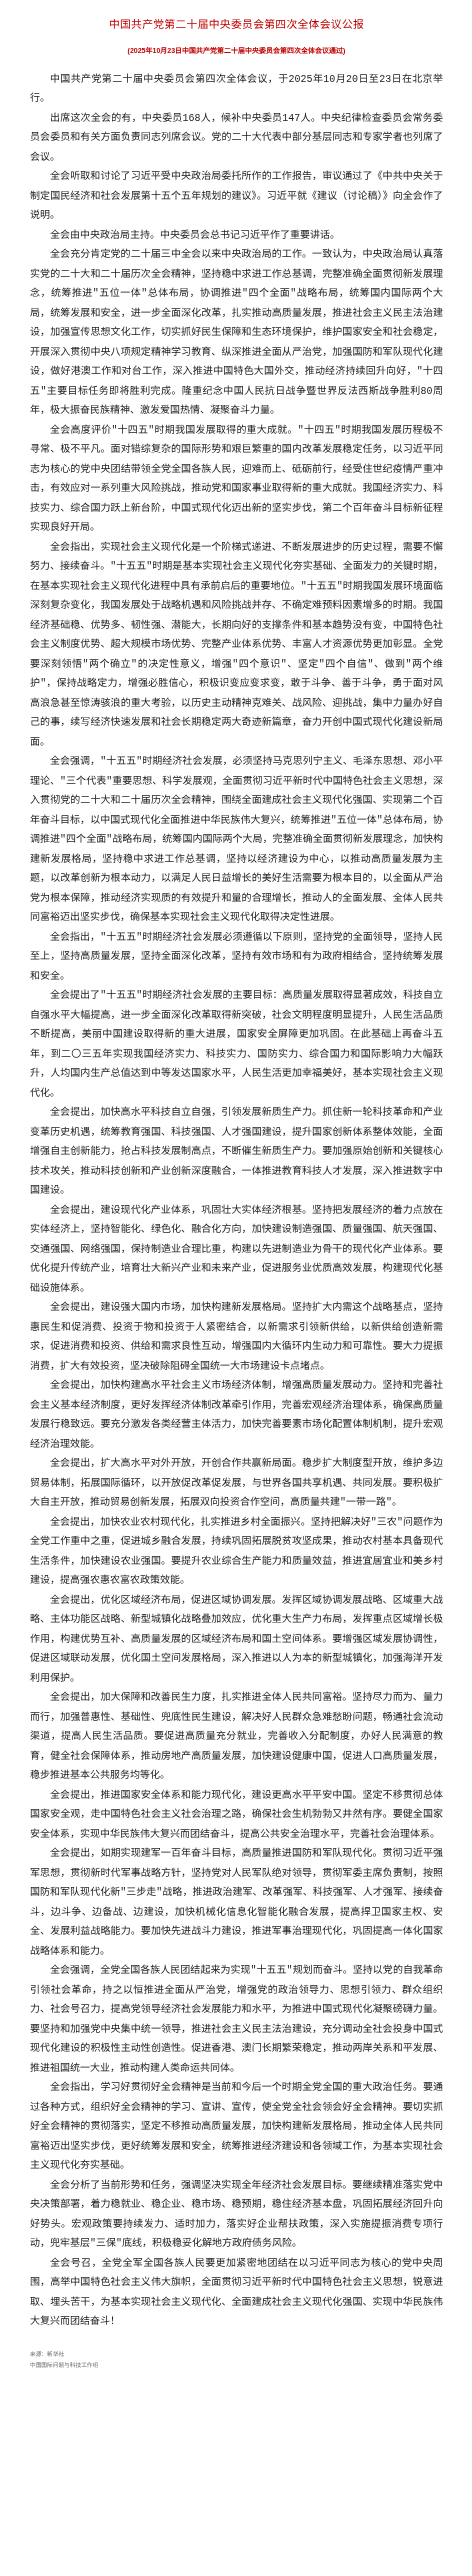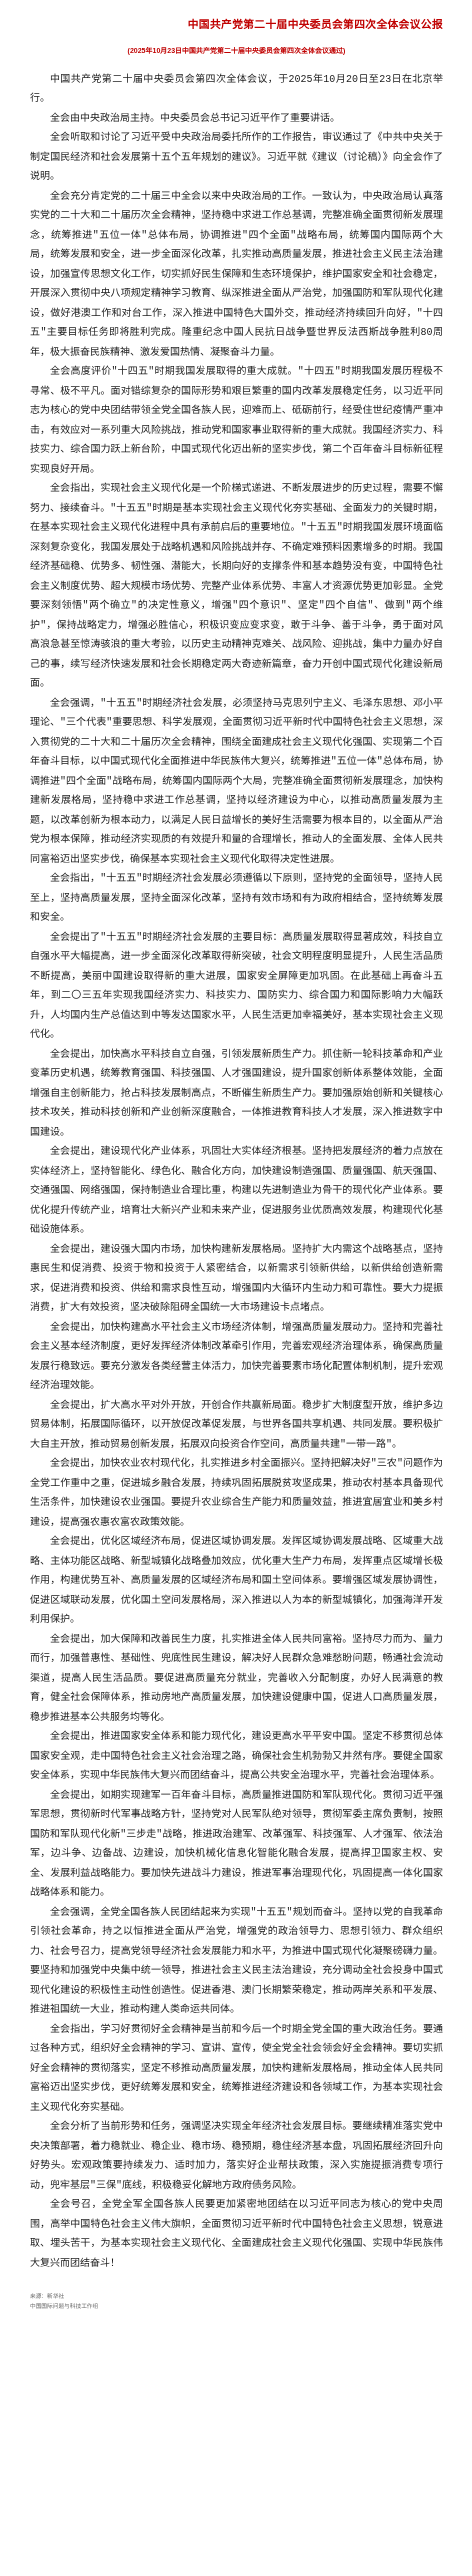--- a/index.html
+++ b/index.html
@@ -9,24 +9,24 @@
     font-family:"Liberation Serif","DejaVu Serif",serif;
     color:#1a1a1a;
   }
   .page{
     width:473px;
     box-sizing:border-box;
     padding:12.4px 30px 15.5px 30px;
     background:#ffffff;
   }
   .doc-title{
-    text-align:right;
+    text-align:center;
     color:#C00000;
     font-family:"Liberation Sans","DejaVu Sans",sans-serif;
-    font-weight:bold;
+    font-weight:normal;
     font-size:10.8px;
     line-height:1.5;
     letter-spacing:0.3px;
     margin:4.1px 0 0 0;
   }
   .doc-subtitle{
     text-align:center;
     color:#C00000;
     font-family:"Liberation Sans","DejaVu Sans",sans-serif;
     font-weight:bold;
@@ -61,38 +61,39 @@
 <body>
 
 <div class="page">
 
   <h1 class="doc-title" style="color: rgb(192, 0, 0);">中国共产党第二十届中央委员会第四次全体会议公报</h1>
 
   <div class="doc-subtitle" style="color: rgb(192, 0, 0);">(2025年10月23日中国共产党第二十届中央委员会第四次全体会议通过)</div>
 
   <div class="body-text">
       <p>中国共产党第二十届中央委员会第四次全体会议，于2025年10月20日至23日在北京举行。</p>
+      <p>出席这次全会的有，中央委员168人，候补中央委员147人。中央纪律检查委员会常务委员会委员和有关方面负责同志列席会议。党的二十大代表中部分基层同志和专家学者也列席了会议。</p>
+      <p>全会听取和讨论了习近平受中央政治局委托所作的工作报告，审议通过了《中共中央关于制定国民经济和社会发展第十五个五年规划的建议》。习近平就《建议（讨论稿）》向全会作了说明。</p>
       <p>全会由中央政治局主持。中央委员会总书记习近平作了重要讲话。</p>
-      <p>全会听取和讨论了习近平受中央政治局委托所作的工作报告，审议通过了《中共中央关于制定国民经济和社会发展第十五个五年规划的建议》。习近平就《建议（讨论稿）》向全会作了说明。</p>
       <p>全会充分肯定党的二十届三中全会以来中央政治局的工作。一致认为，中央政治局认真落实党的二十大和二十届历次全会精神，坚持稳中求进工作总基调，完整准确全面贯彻新发展理念，统筹推进"五位一体"总体布局，协调推进"四个全面"战略布局，统筹国内国际两个大局，统筹发展和安全，进一步全面深化改革，扎实推动高质量发展，推进社会主义民主法治建设，加强宣传思想文化工作，切实抓好民生保障和生态环境保护，维护国家安全和社会稳定，开展深入贯彻中央八项规定精神学习教育、纵深推进全面从严治党，加强国防和军队现代化建设，做好港澳工作和对台工作，深入推进中国特色大国外交，推动经济持续回升向好，"十四五"主要目标任务即将胜利完成。隆重纪念中国人民抗日战争暨世界反法西斯战争胜利80周年，极大振奋民族精神、激发爱国热情、凝聚奋斗力量。</p>
       <p>全会高度评价"十四五"时期我国发展取得的重大成就。"十四五"时期我国发展历程极不寻常、极不平凡。面对错综复杂的国际形势和艰巨繁重的国内改革发展稳定任务，以习近平同志为核心的党中央团结带领全党全国各族人民，迎难而上、砥砺前行，经受住世纪疫情严重冲击，有效应对一系列重大风险挑战，推动党和国家事业取得新的重大成就。我国经济实力、科技实力、综合国力跃上新台阶，中国式现代化迈出新的坚实步伐，第二个百年奋斗目标新征程实现良好开局。</p>
       <p>全会指出，实现社会主义现代化是一个阶梯式递进、不断发展进步的历史过程，需要不懈努力、接续奋斗。"十五五"时期是基本实现社会主义现代化夯实基础、全面发力的关键时期，在基本实现社会主义现代化进程中具有承前启后的重要地位。"十五五"时期我国发展环境面临深刻复杂变化，我国发展处于战略机遇和风险挑战并存、不确定难预料因素增多的时期。我国经济基础稳、优势多、韧性强、潜能大，长期向好的支撑条件和基本趋势没有变，中国特色社会主义制度优势、超大规模市场优势、完整产业体系优势、丰富人才资源优势更加彰显。全党要深刻领悟"两个确立"的决定性意义，增强"四个意识"、坚定"四个自信"、做到"两个维护"，保持战略定力，增强必胜信心，积极识变应变求变，敢于斗争、善于斗争，勇于面对风高浪急甚至惊涛骇浪的重大考验，以历史主动精神克难关、战风险、迎挑战，集中力量办好自己的事，续写经济快速发展和社会长期稳定两大奇迹新篇章，奋力开创中国式现代化建设新局面。</p>
       <p>全会强调，"十五五"时期经济社会发展，必须坚持马克思列宁主义、毛泽东思想、邓小平理论、"三个代表"重要思想、科学发展观，全面贯彻习近平新时代中国特色社会主义思想，深入贯彻党的二十大和二十届历次全会精神，围绕全面建成社会主义现代化强国、实现第二个百年奋斗目标，以中国式现代化全面推进中华民族伟大复兴，统筹推进"五位一体"总体布局，协调推进"四个全面"战略布局，统筹国内国际两个大局，完整准确全面贯彻新发展理念，加快构建新发展格局，坚持稳中求进工作总基调，坚持以经济建设为中心，以推动高质量发展为主题，以改革创新为根本动力，以满足人民日益增长的美好生活需要为根本目的，以全面从严治党为根本保障，推动经济实现质的有效提升和量的合理增长，推动人的全面发展、全体人民共同富裕迈出坚实步伐，确保基本实现社会主义现代化取得决定性进展。</p>
       <p>全会指出，"十五五"时期经济社会发展必须遵循以下原则，坚持党的全面领导，坚持人民至上，坚持高质量发展，坚持全面深化改革，坚持有效市场和有为政府相结合，坚持统筹发展和安全。</p>
       <p>全会提出了"十五五"时期经济社会发展的主要目标：高质量发展取得显著成效，科技自立自强水平大幅提高，进一步全面深化改革取得新突破，社会文明程度明显提升，人民生活品质不断提高，美丽中国建设取得新的重大进展，国家安全屏障更加巩固。在此基础上再奋斗五年，到二〇三五年实现我国经济实力、科技实力、国防实力、综合国力和国际影响力大幅跃升，人均国内生产总值达到中等发达国家水平，人民生活更加幸福美好，基本实现社会主义现代化。</p>
       <p>全会提出，加快高水平科技自立自强，引领发展新质生产力。抓住新一轮科技革命和产业变革历史机遇，统筹教育强国、科技强国、人才强国建设，提升国家创新体系整体效能，全面增强自主创新能力，抢占科技发展制高点，不断催生新质生产力。要加强原始创新和关键核心技术攻关，推动科技创新和产业创新深度融合，一体推进教育科技人才发展，深入推进数字中国建设。</p>
       <p>全会提出，建设现代化产业体系，巩固壮大实体经济根基。坚持把发展经济的着力点放在实体经济上，坚持智能化、绿色化、融合化方向，加快建设制造强国、质量强国、航天强国、交通强国、网络强国，保持制造业合理比重，构建以先进制造业为骨干的现代化产业体系。要优化提升传统产业，培育壮大新兴产业和未来产业，促进服务业优质高效发展，构建现代化基础设施体系。</p>
       <p>全会提出，建设强大国内市场，加快构建新发展格局。坚持扩大内需这个战略基点，坚持惠民生和促消费、投资于物和投资于人紧密结合，以新需求引领新供给，以新供给创造新需求，促进消费和投资、供给和需求良性互动，增强国内大循环内生动力和可靠性。要大力提振消费，扩大有效投资，坚决破除阻碍全国统一大市场建设卡点堵点。</p>
       <p>全会提出，加快构建高水平社会主义市场经济体制，增强高质量发展动力。坚持和完善社会主义基本经济制度，更好发挥经济体制改革牵引作用，完善宏观经济治理体系，确保高质量发展行稳致远。要充分激发各类经营主体活力，加快完善要素市场化配置体制机制，提升宏观经济治理效能。</p>
       <p>全会提出，扩大高水平对外开放，开创合作共赢新局面。稳步扩大制度型开放，维护多边贸易体制，拓展国际循环，以开放促改革促发展，与世界各国共享机遇、共同发展。要积极扩大自主开放，推动贸易创新发展，拓展双向投资合作空间，高质量共建"一带一路"。</p>
       <p>全会提出，加快农业农村现代化，扎实推进乡村全面振兴。坚持把解决好"三农"问题作为全党工作重中之重，促进城乡融合发展，持续巩固拓展脱贫攻坚成果，推动农村基本具备现代生活条件，加快建设农业强国。要提升农业综合生产能力和质量效益，推进宜居宜业和美乡村建设，提高强农惠农富农政策效能。</p>
       <p>全会提出，优化区域经济布局，促进区域协调发展。发挥区域协调发展战略、区域重大战略、主体功能区战略、新型城镇化战略叠加效应，优化重大生产力布局，发挥重点区域增长极作用，构建优势互补、高质量发展的区域经济布局和国土空间体系。要增强区域发展协调性，促进区域联动发展，优化国土空间发展格局，深入推进以人为本的新型城镇化，加强海洋开发利用保护。</p>
       <p>全会提出，加大保障和改善民生力度，扎实推进全体人民共同富裕。坚持尽力而为、量力而行，加强普惠性、基础性、兜底性民生建设，解决好人民群众急难愁盼问题，畅通社会流动渠道，提高人民生活品质。要促进高质量充分就业，完善收入分配制度，办好人民满意的教育，健全社会保障体系，推动房地产高质量发展，加快建设健康中国，促进人口高质量发展，稳步推进基本公共服务均等化。</p>
       <p>全会提出，推进国家安全体系和能力现代化，建设更高水平平安中国。坚定不移贯彻总体国家安全观，走中国特色社会主义社会治理之路，确保社会生机勃勃又井然有序。要健全国家安全体系，实现中华民族伟大复兴而团结奋斗，提高公共安全治理水平，完善社会治理体系。</p>
-      <p>全会提出，如期实现建军一百年奋斗目标，高质量推进国防和军队现代化。贯彻习近平强军思想，贯彻新时代军事战略方针，坚持党对人民军队绝对领导，贯彻军委主席负责制，按照国防和军队现代化新"三步走"战略，推进政治建军、改革强军、科技强军、人才强军、依法治军，边斗争、边备战、边建设，加快机械化信息化智能化融合发展，提高捍卫国家主权、安全、发展利益战略能力。要加快先进战斗力建设，推进军事治理现代化，巩固提高一体化国家战略体系和能力。</p>
+      <p>全会提出，如期实现建军一百年奋斗目标，高质量推进国防和军队现代化。贯彻习近平强军思想，贯彻新时代军事战略方针，坚持党对人民军队绝对领导，贯彻军委主席负责制，按照国防和军队现代化新"三步走"战略，推进政治建军、改革强军、科技强军、人才强军、接续奋斗，边斗争、边备战、边建设，加快机械化信息化智能化融合发展，提高捍卫国家主权、安全、发展利益战略能力。要加快先进战斗力建设，推进军事治理现代化，巩固提高一体化国家战略体系和能力。</p>
       <p>全会强调，全党全国各族人民团结起来为实现"十五五"规划而奋斗。坚持以党的自我革命引领社会革命，持之以恒推进全面从严治党，增强党的政治领导力、思想引领力、群众组织力、社会号召力，提高党领导经济社会发展能力和水平，为推进中国式现代化凝聚磅礴力量。要坚持和加强党中央集中统一领导，推进社会主义民主法治建设，充分调动全社会投身中国式现代化建设的积极性主动性创造性。促进香港、澳门长期繁荣稳定，推动两岸关系和平发展、推进祖国统一大业，推动构建人类命运共同体。</p>
       <p>全会指出，学习好贯彻好全会精神是当前和今后一个时期全党全国的重大政治任务。要通过各种方式，组织好全会精神的学习、宣讲、宣传，使全党全社会领会好全会精神。要切实抓好全会精神的贯彻落实，坚定不移推动高质量发展，加快构建新发展格局，推动全体人民共同富裕迈出坚实步伐，更好统筹发展和安全，统筹推进经济建设和各领域工作，为基本实现社会主义现代化夯实基础。</p>
       <p>全会分析了当前形势和任务，强调坚决实现全年经济社会发展目标。要继续精准落实党中央决策部署，着力稳就业、稳企业、稳市场、稳预期，稳住经济基本盘，巩固拓展经济回升向好势头。宏观政策要持续发力、适时加力，落实好企业帮扶政策，深入实施提振消费专项行动，兜牢基层"三保"底线，积极稳妥化解地方政府债务风险。</p>
       <p>全会号召，全党全军全国各族人民要更加紧密地团结在以习近平同志为核心的党中央周围，高举中国特色社会主义伟大旗帜，全面贯彻习近平新时代中国特色社会主义思想，锐意进取、埋头苦干，为基本实现社会主义现代化、全面建成社会主义现代化强国、实现中华民族伟大复兴而团结奋斗！</p>
     </div>
 
   <div class="footer">
     <div>来源：新华社</div>
     <div>中国国际问题与科技工作组</div>
   </div>

